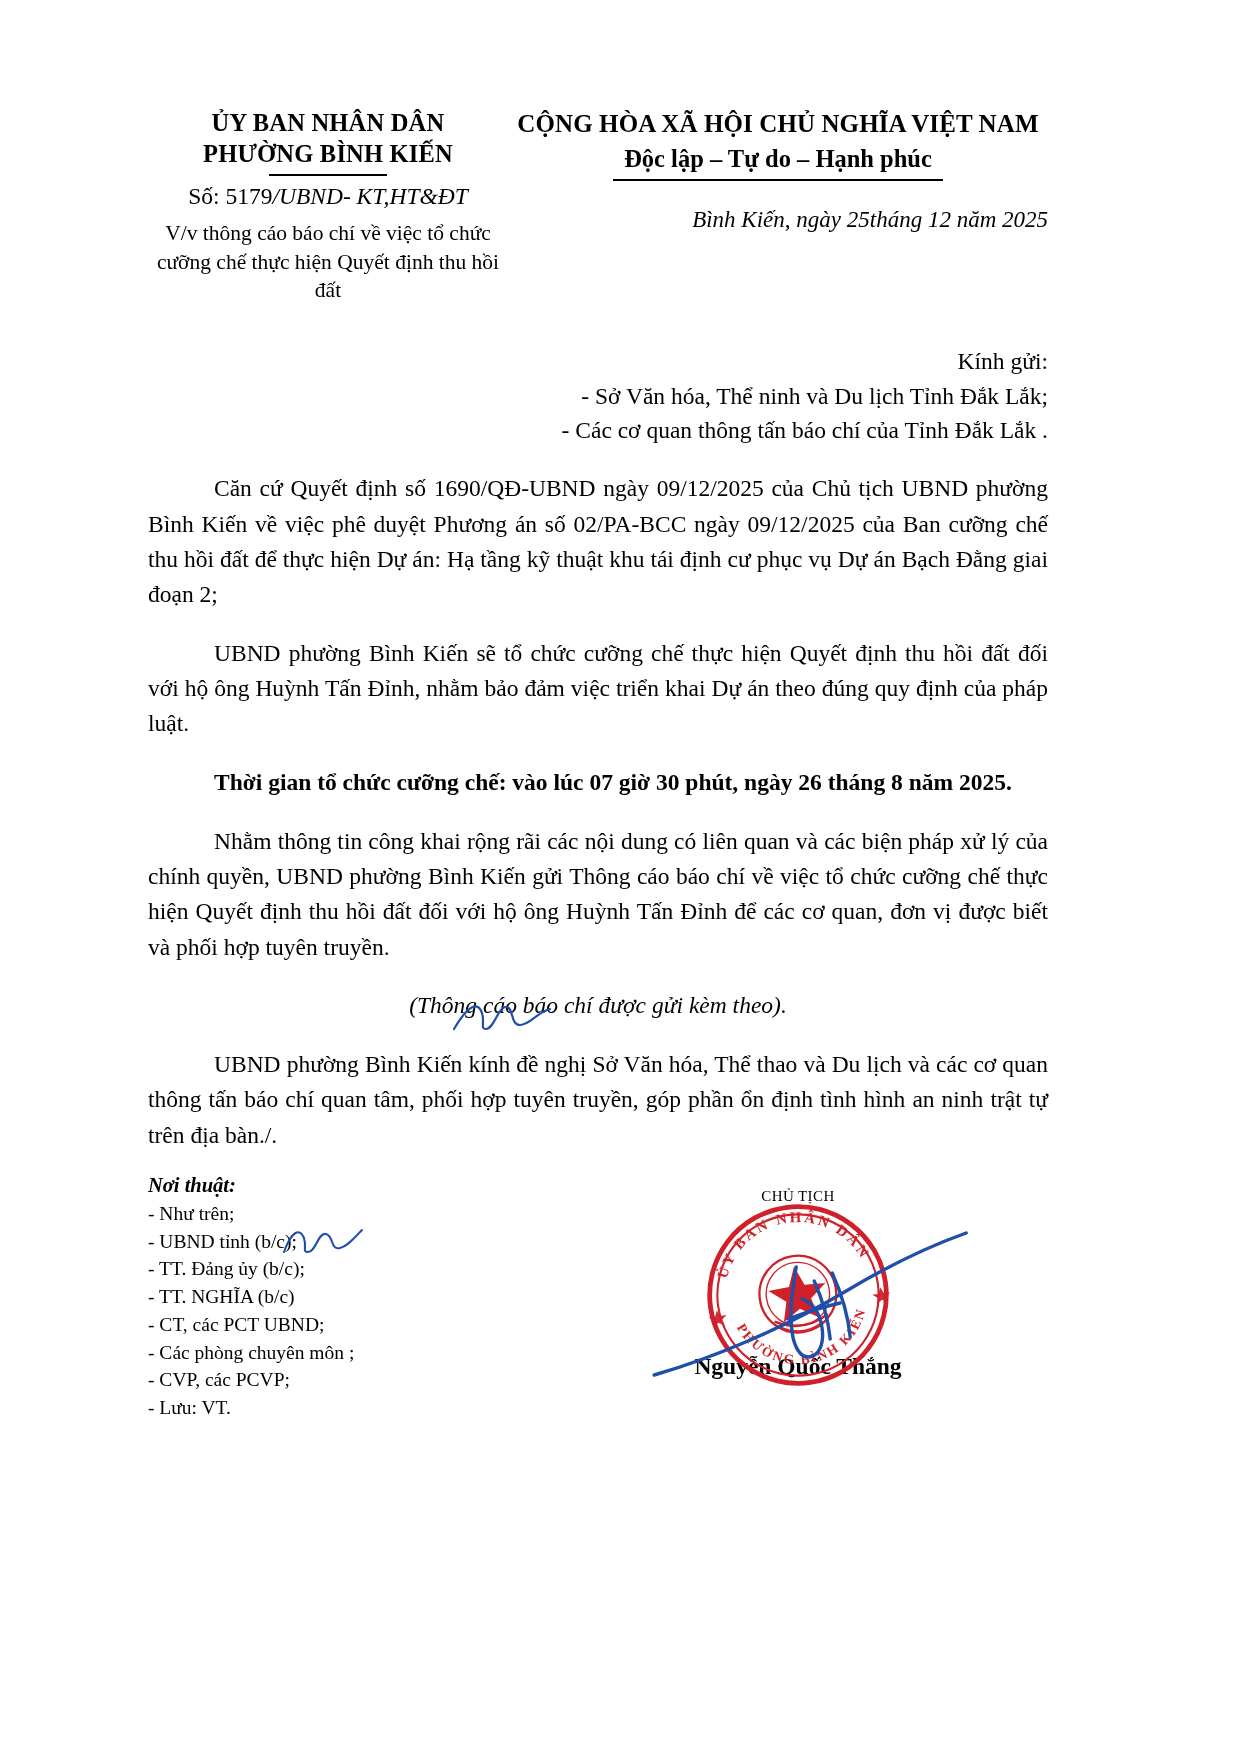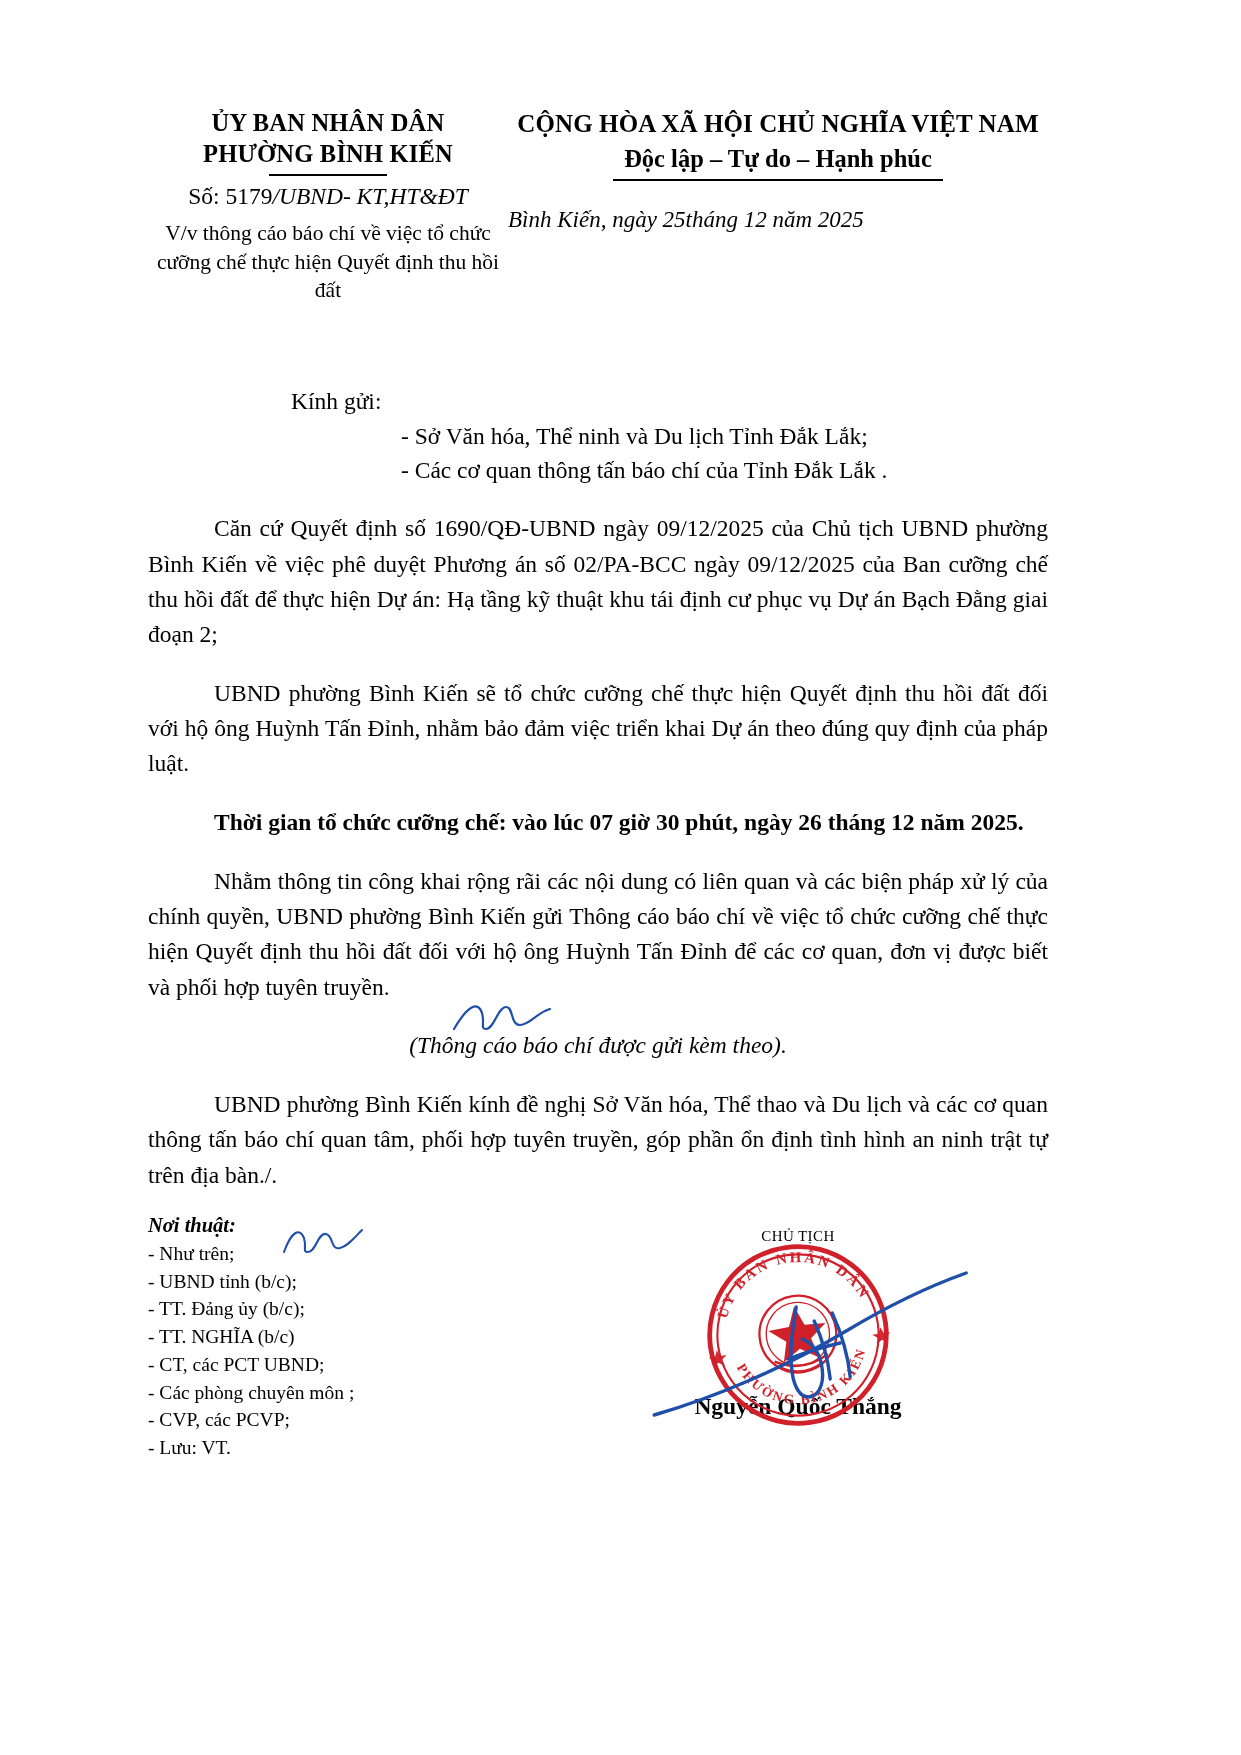--- a/index.html
+++ b/index.html
@@ -84,29 +84,30 @@
   .subject {
     font-size: 21.5px;
     line-height: 1.32;
     text-align: center;
     margin-top: 9px;
   }
   .place-date {
     font-style: italic;
     font-size: 23px;
     margin-top: 26px;
-    text-align: left;
+    text-align: right;
   }
 
   
   .recipients {
-    margin-top: 80px;
+    margin-top: 40px;
     padding-left: 143px;
     font-size: 23.5px;
     line-height: 1.47;
+    text-align: right;
   }
   .recip-title { }
   .recip-item {
     padding-left: 110px;
   }
 
   
   .body-block {
     font-size: 23.5px;
     line-height: 1.50;
@@ -226,21 +227,21 @@
 
     <div class="recipients">
       <div class="recip-title">Kính gửi:</div>
       <div class="recip-item">- Sở Văn hóa, Thể ninh và Du lịch Tỉnh Đắk Lắk;</div>
       <div class="recip-item">- Các cơ quan thông tấn báo chí của Tỉnh Đắk Lắk .</div>
     </div>
 
     <div class="body-block">
       <p class="para">Căn cứ Quyết định số 1690/QĐ-UBND ngày 09/12/2025 của Chủ tịch UBND phường Bình Kiến về việc phê duyệt Phương án số 02/PA-BCC ngày 09/12/2025 của Ban cưỡng chế thu hồi đất để thực hiện Dự án: Hạ tầng kỹ thuật khu tái định cư phục vụ Dự án Bạch Đằng giai đoạn 2;</p>
       <p class="para">UBND phường Bình Kiến sẽ tổ chức cưỡng chế thực hiện Quyết định thu hồi đất đối với hộ ông Huỳnh Tấn Đỉnh, nhằm bảo đảm việc triển khai Dự án theo đúng quy định của pháp luật.</p>
-      <p class="para bold">Thời gian tổ chức cưỡng chế: vào lúc 07 giờ 30 phút, ngày 26 tháng 12 năm 2025.</p>
+      <p class="para bold">Thời gian tổ chức cưỡng chế: vào lúc 07 giờ 30 phút, ngày 26 tháng 8 năm 2025.</p>
       <p class="para">Nhằm thông tin công khai rộng rãi các nội dung có liên quan và các biện pháp xử lý của chính quyền, UBND phường Bình Kiến gửi Thông cáo báo chí về việc tổ chức cưỡng chế thực hiện Quyết định thu hồi đất đối với hộ ông Huỳnh Tấn Đỉnh để các cơ quan, đơn vị được biết và phối hợp tuyên truyền.</p>
       <p class="para center-italic">(Thông cáo báo chí được gửi kèm theo).</p>
       <p class="para">UBND phường Bình Kiến kính đề nghị Sở Văn hóa, Thể thao và Du lịch và các cơ quan thông tấn báo chí quan tâm, phối hợp tuyên truyền, góp phần ổn định tình hình an ninh trật tự trên địa bàn./.</p>
     </div>
 
     <div class="footer">
 
       <div class="noi-nhan">
         <div class="noi-nhan-title">Nơi thuật:</div>
         <div>- Như trên;</div>

